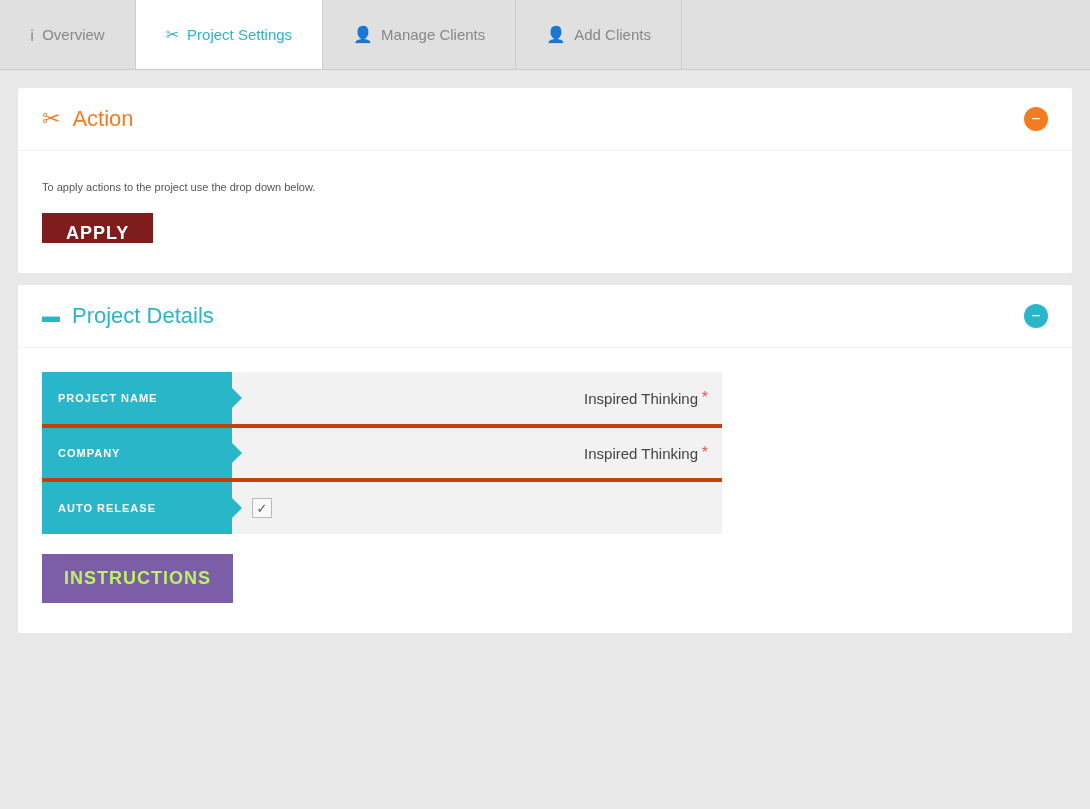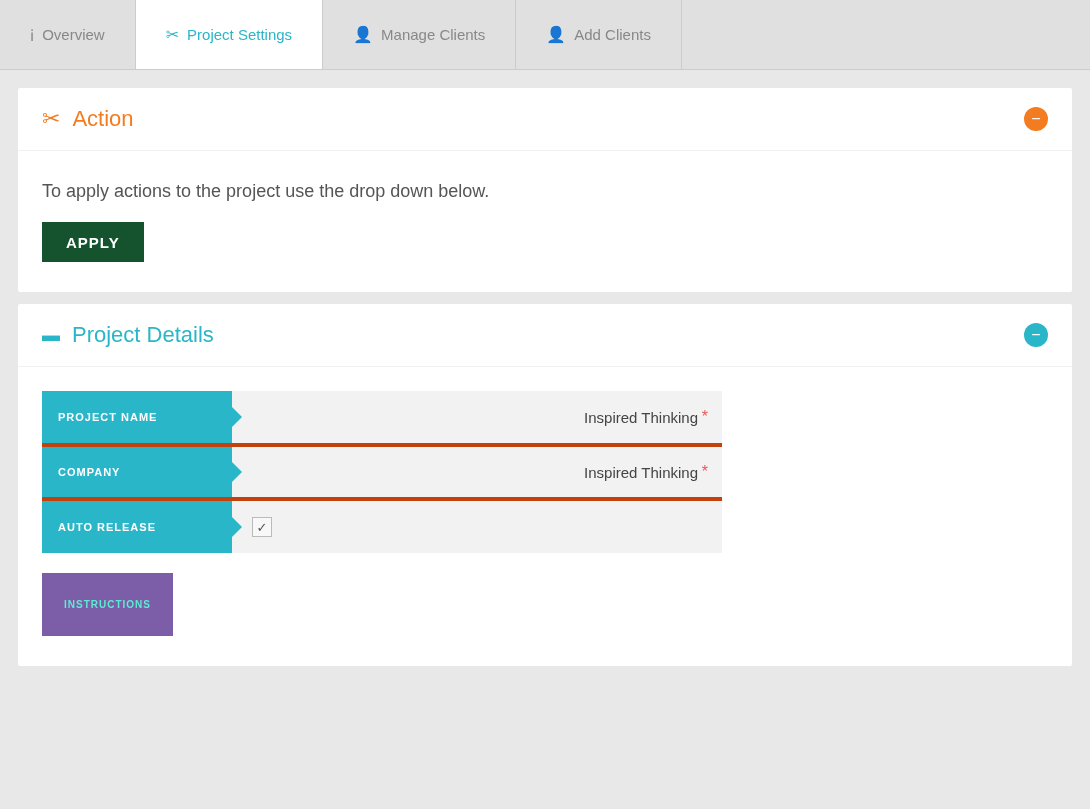--- a/index.html
+++ b/index.html
@@ -92,21 +92,21 @@
       background: #29b6c8;
     }
 
     
     .section-body {
       padding: 30px 24px;
     }
 
     .action-description {
       color: #555;
-      font-size: 18px;
+      font-size: 11px;
       margin-bottom: 20px;
     }
 
     
     .action-row {
       display: flex;
       align-items: center;
       gap: 12px;
     }
 
@@ -123,29 +123,29 @@
       height: 42px;
       cursor: pointer;
     }
     .select-action .chevron {
       margin-left: auto;
       color: #555;
       font-size: 12px;
     }
 
     .apply-btn {
-      background: #14532d;
+      background: #7f1d1d;
       color: #fff;
       border: none;
       padding: 10px 24px;
-      font-size: 15px;
+      font-size: 18px;
       font-weight: 700;
       letter-spacing: 1px;
       cursor: pointer;
-      height: 40px;
+      height: 30px;
       text-transform: uppercase;
     }
 
     
     .details-section-body {
       padding: 24px 24px 30px;
     }
 
     
     .form-table {
@@ -212,24 +212,24 @@
       display: flex;
       align-items: center;
       justify-content: center;
       color: #555;
       font-size: 13px;
     }
 
     
     .instructions-btn {
       background: #7b5ea7;
-      color: #5eead4;
+      color: #bef264;
       border: none;
-      padding: 26px 22px;
-      font-size: 10px;
+      padding: 14px 22px;
+      font-size: 18px;
       font-weight: 700;
       letter-spacing: 1px;
       cursor: pointer;
       text-transform: uppercase;
     }
   </style>
 </head>
 <body>
 
 <div class="tabs-bar">

